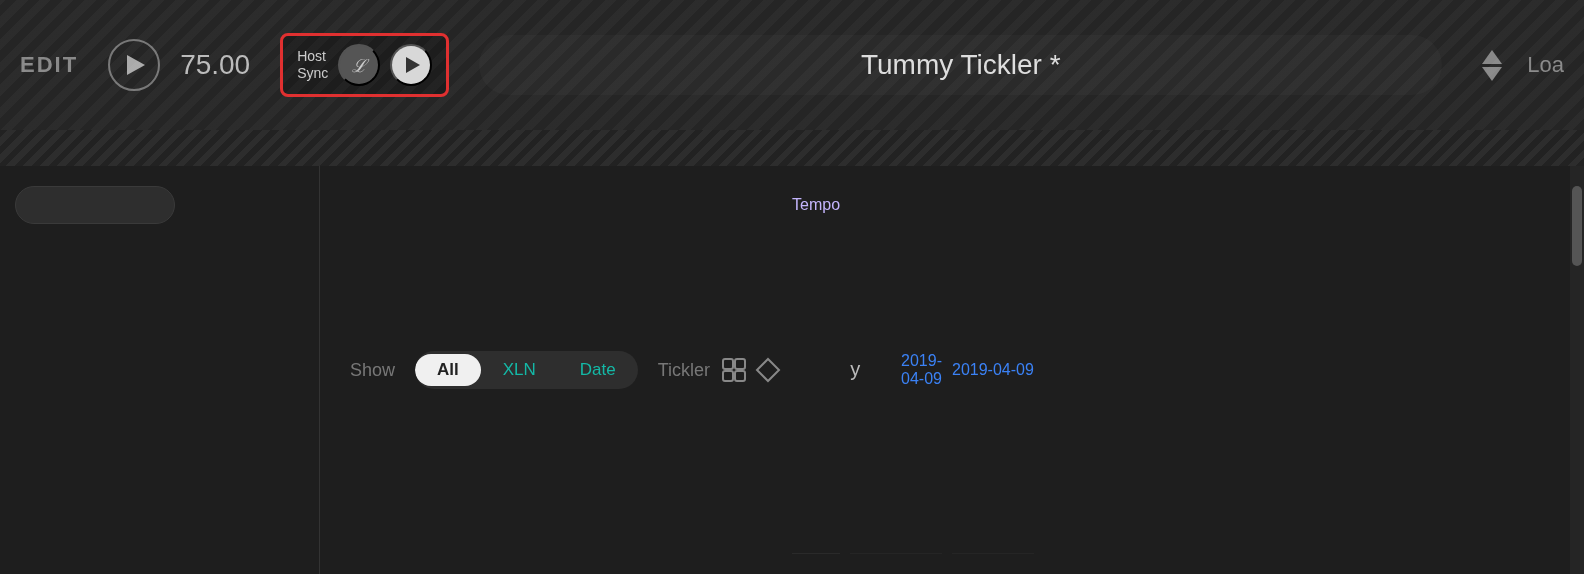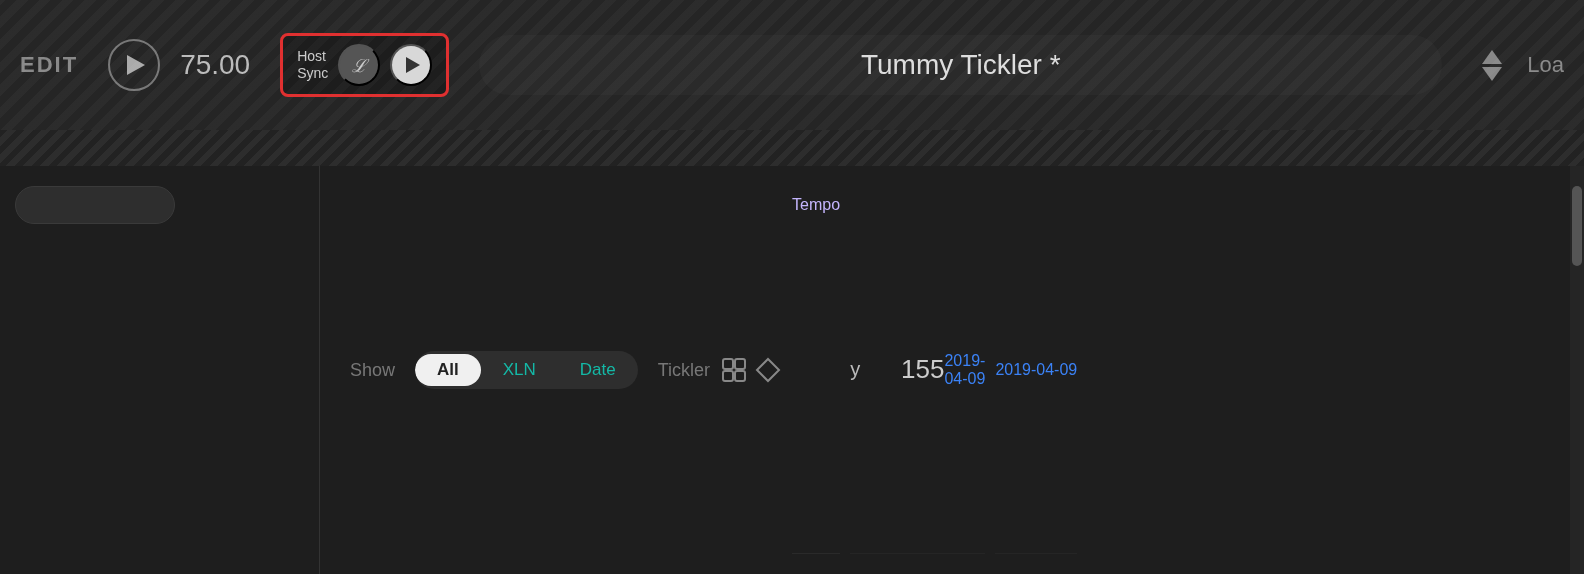--- a/index.html
+++ b/index.html
@@ -414,21 +414,20 @@
       </div>
     </div>
 
     <div class="table-header">
       <div class="col-name"></div>
       <div class="col-tempo">Tempo</div>
     </div>
 
     <div class="table-row">
       <div class="row-name">y</div>
-      <div class="row-tempo">155</div>
       <div class="row-date">2019-04-09</div>
     </div>
 
     <div class="table-row">
       <div class="row-date">2019-04-09</div>
     </div>
 
   </div>
 
   <div class="scrollbar-track">

